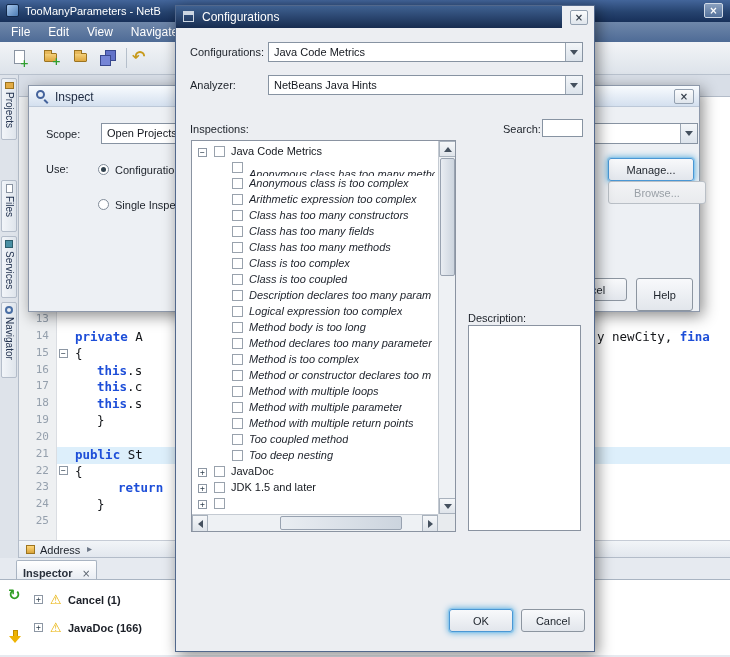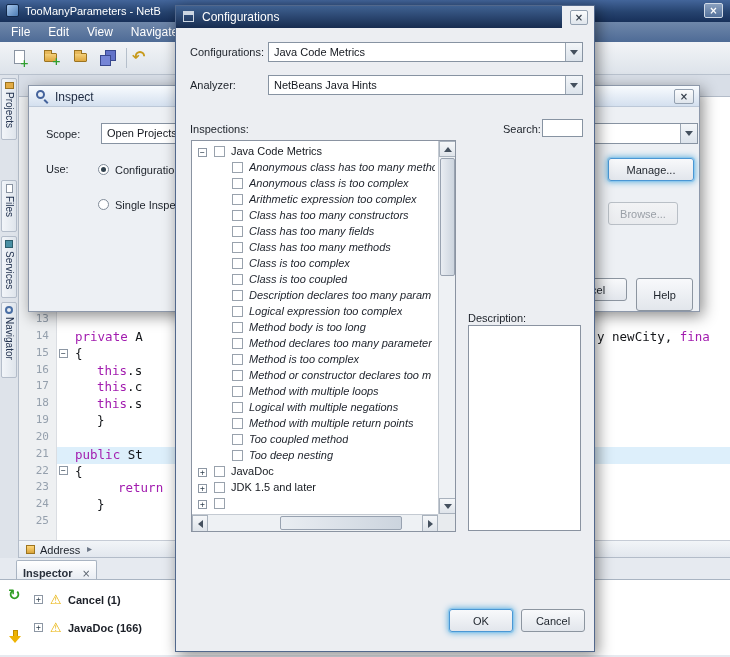--- a/index.html
+++ b/index.html
@@ -1,20 +1,20 @@
 <!DOCTYPE html>
 <html><head>
 <meta charset="utf-8">
 <style>
   *{box-sizing:border-box;margin:0;padding:0}
   body{background:#555;font-family:"Liberation Sans",sans-serif}
   #root{position:relative;width:730px;height:657px;overflow:hidden;background:#fff;box-shadow:inset 0 0 0 2px #1f3c66}
   .a{position:absolute}
   .f11{font:11px "Liberation Sans",sans-serif;color:#1c2129}
-  .kw{color:#a21caf;font-weight:normal}
+  .kw{color:#1d4ed8;font-weight:bold}
   .cl{position:absolute;font:12.5px "DejaVu Sans Mono",monospace;color:#14161a;white-space:pre}
   .ln{position:absolute;width:30px;text-align:right;font:11px "DejaVu Sans Mono",monospace;color:#95a0ad}
   .btn{position:absolute;display:flex;align-items:center;justify-content:center;background:linear-gradient(#f8f9fb,#e2e6ec);border:1px solid #8c95a0;border-radius:3px;font:11px "Liberation Sans",sans-serif;color:#1d232b}
   .btn.foc{border-color:#4a97d4;box-shadow:0 0 0 1px #8ec8ec,0 0 6px 1px #5caede}
   .btn.dis{color:#9aa0a7;border-color:#b9bfc6;background:linear-gradient(#f2f3f5,#e9ebee)}
   .combo{position:absolute;display:flex;background:#fff;border:1px solid #8793a2}
   .combo .tx{flex:1;overflow:hidden;white-space:nowrap;font:11px "Liberation Sans",sans-serif;color:#14181f;padding:3px 5px 0}
   .combo .ar{width:17px;border-left:1px solid #9aa5b2;background:linear-gradient(#f3f6f9,#dce3eb);display:flex;align-items:center;justify-content:center}
   .tri{width:0;height:0;border:4px solid transparent}
   .td2{border-top:5px solid #44505e;margin-top:5px}
@@ -172,21 +172,21 @@
       <div class="ar">
           <div class="tri td2" style="margin-top:4px"></div>
         </div>
     </div>
     <div class="a f11" style="left:17px;top:77px">Use:</div>
     <div class="rad sel" style="left:69px;top:78px"></div>
     <div class="a f11" style="left:86px;top:78px;white-space:nowrap">Configuration</div>
     <div class="btn foc" style="left:579px;top:72px;width:86px;height:23px">Manage...</div>
     <div class="rad" style="left:69px;top:113px"></div>
     <div class="a f11" style="left:86px;top:113px;white-space:nowrap">Single Inspection</div>
-    <div class="btn dis" style="left:579px;top:116px;width:70px;height:23px">Browse...</div>
+    <div class="btn dis" style="left:579px;top:95px;width:98px;height:23px">Browse...</div>
     <div class="btn" style="left:520px;top:192px;width:78px;height:23px">Cancel</div>
     <div class="btn" style="left:607px;top:192px;width:57px;height:33px">Help</div>
   </div>
 
   <div class="dlg" style="left:175px;top:5px;width:420px;height:647px;z-index:10;background:#eceef2;border:1px solid #52688c">
     <div class="a" style="left:0;top:0;width:386px;height:22px;background:linear-gradient(#3f6191,#172c50)">
       <div class="a" style="left:7px;top:5px;width:11px;height:11px;border:1px solid #cdd6e2;border-top:4px solid #cdd6e2"></div>
       <div class="a" style="left:26px;top:4px;font:12px 'Liberation Sans',sans-serif;color:#fff">Configurations</div>
       <div class="xbtn xlight" style="left:394px;top:4px;width:18px;height:15px">×</div>
     </div>
@@ -212,21 +212,21 @@
     <input class="sin" style="left: 366px; top: 113px; width: 41px; height: 18px;" value="">
 
     <div class="a" style="left:15px;top:134px;width:265px;height:392px;background:#fff;border:1px solid #8a93a1;overflow:hidden">
       <div class="trow" style="top:3px">
         <div class="exp" style="left:6px;top:4px">−</div>
         <div class="cb" style="left:22px;top:2px"></div>
         <div class="tl" style="left:39px;top:1px">Java Code Metrics</div>
       </div>
       <div class="trow" style="top:19px">
           <div class="cb" style="left:40px;top:2px"></div>
-          <div class="tl it" style="left:57px;top:1px;max-width:186px;overflow:hidden">Anonymous class has too many metho</div>
+          <div class="tl it" style="left:57px;top:8px;max-width:186px;overflow:hidden">Anonymous class has too many metho</div>
         </div>
       <div class="trow" style="top:35px">
           <div class="cb" style="left:40px;top:2px"></div>
           <div class="tl it" style="left:57px;top:1px;max-width:186px;overflow:hidden">Anonymous class is too complex</div>
         </div>
       <div class="trow" style="top:51px">
           <div class="cb" style="left:40px;top:2px"></div>
           <div class="tl it" style="left:57px;top:1px;max-width:186px;overflow:hidden">Arithmetic expression too complex</div>
         </div>
       <div class="trow" style="top:83px">
@@ -272,21 +272,21 @@
       <div class="trow" style="top:227px">
           <div class="cb" style="left:40px;top:2px"></div>
           <div class="tl it" style="left:57px;top:1px;max-width:186px;overflow:hidden">Method or constructor declares too m</div>
         </div>
       <div class="trow" style="top:243px">
           <div class="cb" style="left:40px;top:2px"></div>
           <div class="tl it" style="left:57px;top:1px;max-width:186px;overflow:hidden">Method with multiple loops</div>
         </div>
       <div class="trow" style="top:259px">
           <div class="cb" style="left:40px;top:2px"></div>
-          <div class="tl it" style="left:57px;top:1px;max-width:186px;overflow:hidden">Logical with multiple negations</div>
+          <div class="tl it" style="left:57px;top:1px;max-width:186px;overflow:hidden">Method with multiple parameter</div>
         </div>
       <div class="trow" style="top:275px">
           <div class="cb" style="left:40px;top:2px"></div>
           <div class="tl it" style="left:57px;top:1px;max-width:186px;overflow:hidden">Method with multiple return points</div>
         </div>
       <div class="trow" style="top:291px">
           <div class="cb" style="left:40px;top:2px"></div>
           <div class="tl it" style="left:57px;top:1px;max-width:186px;overflow:hidden">Too coupled method</div>
         </div>
       <div class="trow" style="top:307px">

